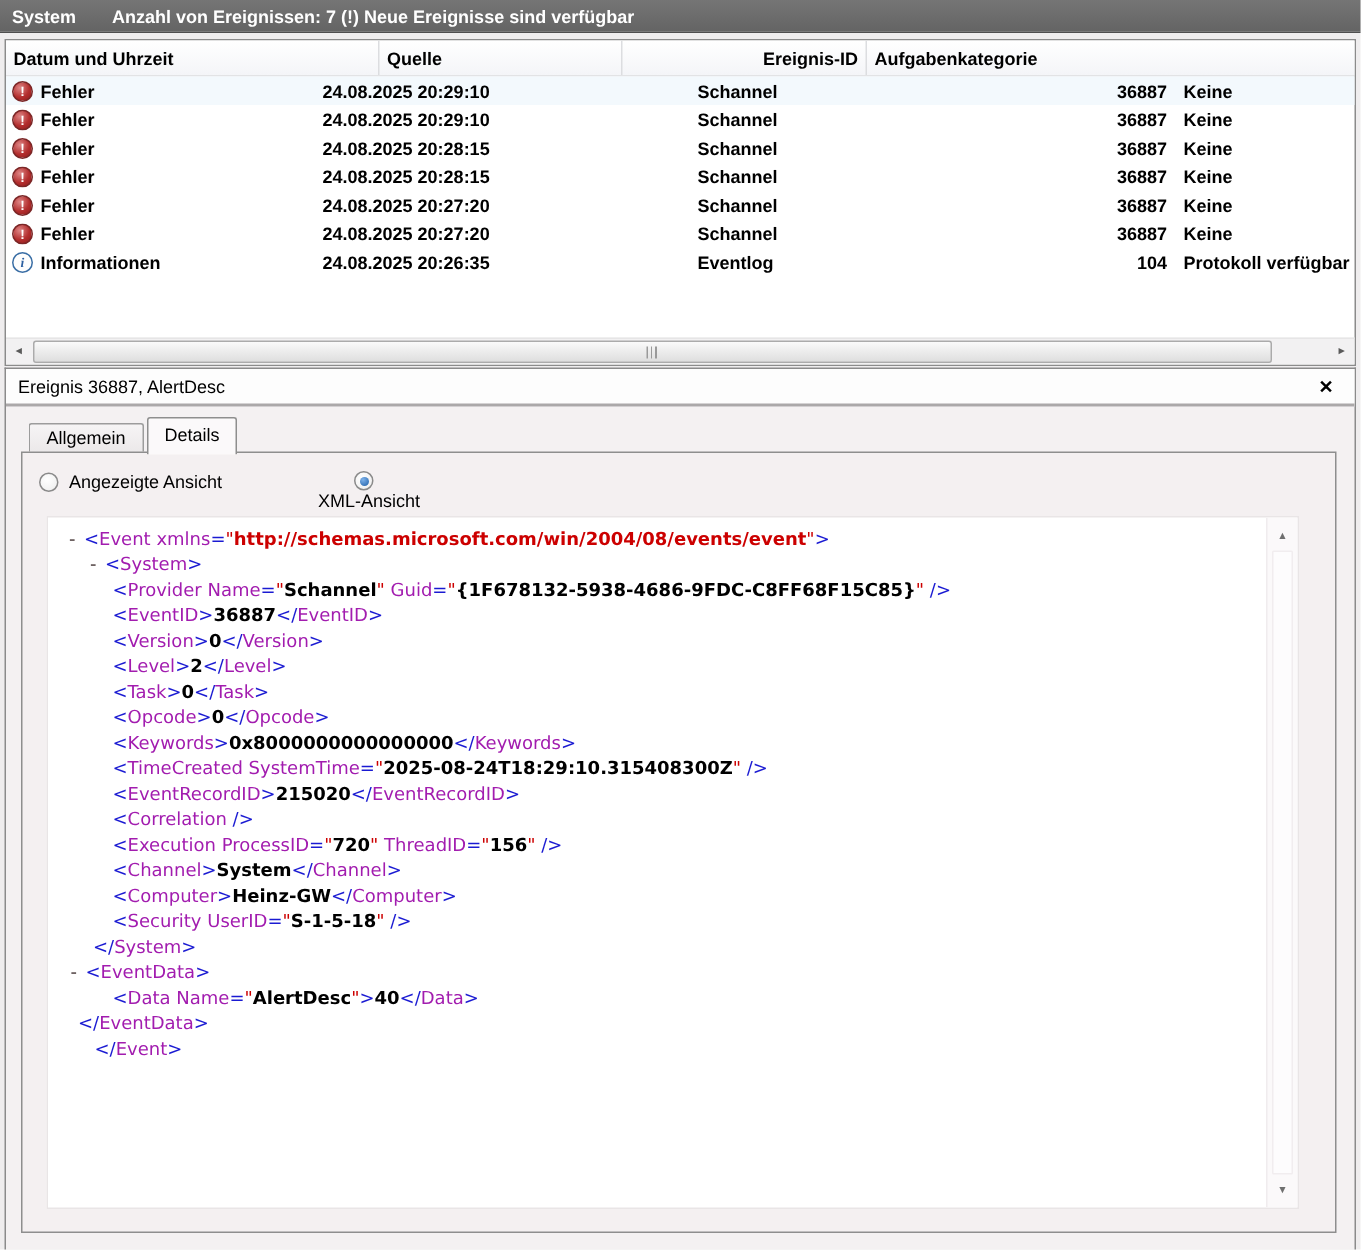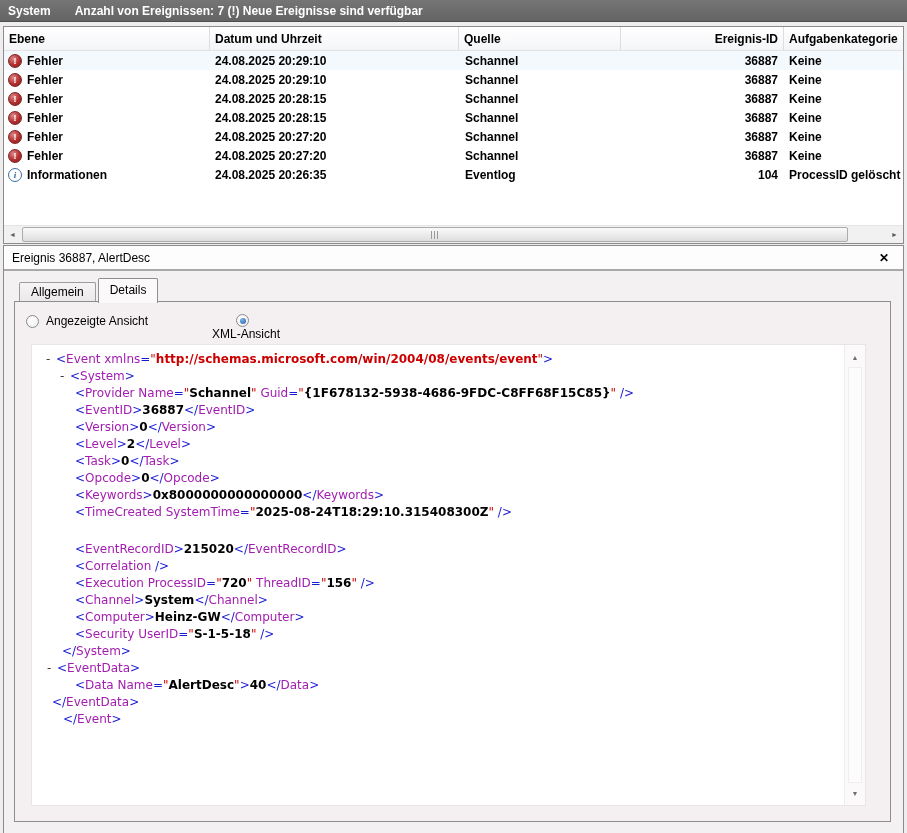--- a/index.html
+++ b/index.html
@@ -190,21 +190,20 @@
 </head>
 <body>
 
 <div class="titlebar">
   <span class="logname">System</span>
   <span class="status">Anzahl von Ereignissen: 7 (!) Neue Ereignisse sind verfügbar</span>
 </div>
 
 <div class="event-list">
   <div class="lv-header">
-    <div class="hcell c0">Ebene</div>
     <div class="hcell c1">Datum und Uhrzeit</div>
     <div class="hcell c2">Quelle</div>
     <div class="hcell c3">Ereignis-ID</div>
     <div class="hcell c4">Aufgabenkategorie</div>
   </div>
   <div id="rows">
       <div class="lv-row hl">
         <div class="cell c0">
           <span class="ico error">!</span>
           <span>Fehler</span>
@@ -265,21 +264,21 @@
         <div class="cell c4">Keine</div>
       </div>
       <div class="lv-row">
         <div class="cell c0">
           <span class="ico info">i</span>
           <span>Informationen</span>
         </div>
         <div class="cell c1">24.08.2025 20:26:35</div>
         <div class="cell c2">Eventlog</div>
         <div class="cell c3">104</div>
-        <div class="cell c4">ProcessID gelöscht</div>
+        <div class="cell c4">Protokoll verfügbar</div>
       </div>
     </div>
 
   <div class="hscroll">
     <div class="hs-btn left">◄</div>
     <div class="hs-thumb">
         <span class="hs-grip"></span>
       </div>
     <div class="hs-btn right">►</div>
   </div>
@@ -317,21 +316,21 @@
           <div class="xline" style="padding-left: 14px;"><span class="xdash">-</span><span class="tk-p">&lt;</span><span class="tk-e">Event </span><span class="tk-e">xmlns</span><span class="tk-p">=</span><span class="tk-q">"</span><span class="tk-r">http://schemas.microsoft.com/win/2004/08/events/event</span><span class="tk-q">"</span><span class="tk-p">&gt;</span></div>
           <div class="xline" style="padding-left: 28px;"><span class="xdash">-</span><span class="tk-p">&lt;</span><span class="tk-e">System</span><span class="tk-p">&gt;</span></div>
           <div class="xline" style="padding-left: 43px;"><span class="tk-p">&lt;</span><span class="tk-e">Provider </span><span class="tk-e">Name</span><span class="tk-p">=</span><span class="tk-q">"</span><span class="tk-v">Schannel</span><span class="tk-q">" </span><span class="tk-e">Guid</span><span class="tk-p">=</span><span class="tk-q">"</span><span class="tk-v">{1F678132-5938-4686-9FDC-C8FF68F15C85}</span><span class="tk-q">"</span><span class="tk-p"> /&gt;</span></div>
           <div class="xline" style="padding-left: 43px;"><span class="tk-p">&lt;</span><span class="tk-e">EventID</span><span class="tk-p">&gt;</span><span class="tk-v">36887</span><span class="tk-p">&lt;/</span><span class="tk-e">EventID</span><span class="tk-p">&gt;</span></div>
           <div class="xline" style="padding-left: 43px;"><span class="tk-p">&lt;</span><span class="tk-e">Version</span><span class="tk-p">&gt;</span><span class="tk-v">0</span><span class="tk-p">&lt;/</span><span class="tk-e">Version</span><span class="tk-p">&gt;</span></div>
           <div class="xline" style="padding-left: 43px;"><span class="tk-p">&lt;</span><span class="tk-e">Level</span><span class="tk-p">&gt;</span><span class="tk-v">2</span><span class="tk-p">&lt;/</span><span class="tk-e">Level</span><span class="tk-p">&gt;</span></div>
           <div class="xline" style="padding-left: 43px;"><span class="tk-p">&lt;</span><span class="tk-e">Task</span><span class="tk-p">&gt;</span><span class="tk-v">0</span><span class="tk-p">&lt;/</span><span class="tk-e">Task</span><span class="tk-p">&gt;</span></div>
           <div class="xline" style="padding-left: 43px;"><span class="tk-p">&lt;</span><span class="tk-e">Opcode</span><span class="tk-p">&gt;</span><span class="tk-v">0</span><span class="tk-p">&lt;/</span><span class="tk-e">Opcode</span><span class="tk-p">&gt;</span></div>
           <div class="xline" style="padding-left: 43px;"><span class="tk-p">&lt;</span><span class="tk-e">Keywords</span><span class="tk-p">&gt;</span><span class="tk-v">0x8000000000000000</span><span class="tk-p">&lt;/</span><span class="tk-e">Keywords</span><span class="tk-p">&gt;</span></div>
           <div class="xline" style="padding-left: 43px;"><span class="tk-p">&lt;</span><span class="tk-e">TimeCreated </span><span class="tk-e">SystemTime</span><span class="tk-p">=</span><span class="tk-q">"</span><span class="tk-v">2025-08-24T18:29:10.315408300Z</span><span class="tk-q">"</span><span class="tk-p"> /&gt;</span></div>
-          <div class="xline" style="padding-left: 43px; margin-top: 20px;"><span class="tk-p">&lt;</span><span class="tk-e">EventRecordID</span><span class="tk-p">&gt;</span><span class="tk-v">215020</span><span class="tk-p">&lt;/</span><span class="tk-e">EventRecordID</span><span class="tk-p">&gt;</span></div>
+          <div class="xline" style="padding-left: 43px;"><span class="tk-p">&lt;</span><span class="tk-e">EventRecordID</span><span class="tk-p">&gt;</span><span class="tk-v">215020</span><span class="tk-p">&lt;/</span><span class="tk-e">EventRecordID</span><span class="tk-p">&gt;</span></div>
           <div class="xline" style="padding-left: 43px;"><span class="tk-p">&lt;</span><span class="tk-e">Correlation</span><span class="tk-p"> /&gt;</span></div>
           <div class="xline" style="padding-left: 43px;"><span class="tk-p">&lt;</span><span class="tk-e">Execution </span><span class="tk-e">ProcessID</span><span class="tk-p">=</span><span class="tk-q">"</span><span class="tk-v">720</span><span class="tk-q">" </span><span class="tk-e">ThreadID</span><span class="tk-p">=</span><span class="tk-q">"</span><span class="tk-v">156</span><span class="tk-q">"</span><span class="tk-p"> /&gt;</span></div>
           <div class="xline" style="padding-left: 43px;"><span class="tk-p">&lt;</span><span class="tk-e">Channel</span><span class="tk-p">&gt;</span><span class="tk-v">System</span><span class="tk-p">&lt;/</span><span class="tk-e">Channel</span><span class="tk-p">&gt;</span></div>
           <div class="xline" style="padding-left: 43px;"><span class="tk-p">&lt;</span><span class="tk-e">Computer</span><span class="tk-p">&gt;</span><span class="tk-v">Heinz-GW</span><span class="tk-p">&lt;/</span><span class="tk-e">Computer</span><span class="tk-p">&gt;</span></div>
           <div class="xline" style="padding-left: 43px;"><span class="tk-p">&lt;</span><span class="tk-e">Security </span><span class="tk-e">UserID</span><span class="tk-p">=</span><span class="tk-q">"</span><span class="tk-v">S-1-5-18</span><span class="tk-q">"</span><span class="tk-p"> /&gt;</span></div>
           <div class="xline" style="padding-left: 30px;"><span class="tk-p">&lt;/</span><span class="tk-e">System</span><span class="tk-p">&gt;</span></div>
           <div class="xline" style="padding-left: 15px;"><span class="xdash">-</span><span class="tk-p">&lt;</span><span class="tk-e">EventData</span><span class="tk-p">&gt;</span></div>
           <div class="xline" style="padding-left: 43px;"><span class="tk-p">&lt;</span><span class="tk-e">Data </span><span class="tk-e">Name</span><span class="tk-p">=</span><span class="tk-q">"</span><span class="tk-v">AlertDesc</span><span class="tk-q">"</span><span class="tk-p">&gt;</span><span class="tk-v">40</span><span class="tk-p">&lt;/</span><span class="tk-e">Data</span><span class="tk-p">&gt;</span></div>
           <div class="xline" style="padding-left: 20px;"><span class="tk-p">&lt;/</span><span class="tk-e">EventData</span><span class="tk-p">&gt;</span></div>
           <div class="xline" style="padding-left: 31px;"><span class="tk-p">&lt;/</span><span class="tk-e">Event</span><span class="tk-p">&gt;</span></div>

